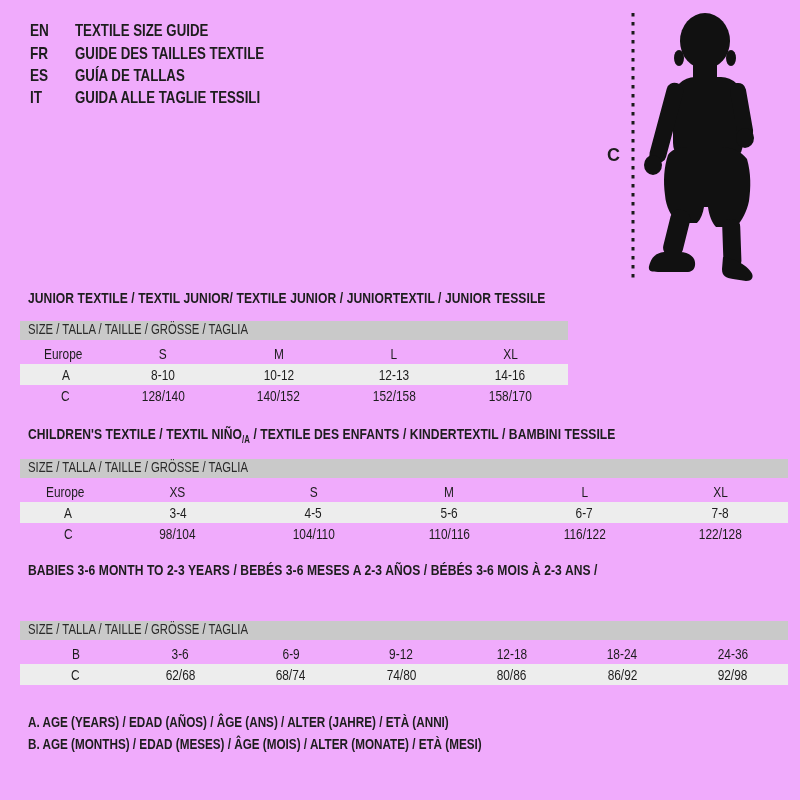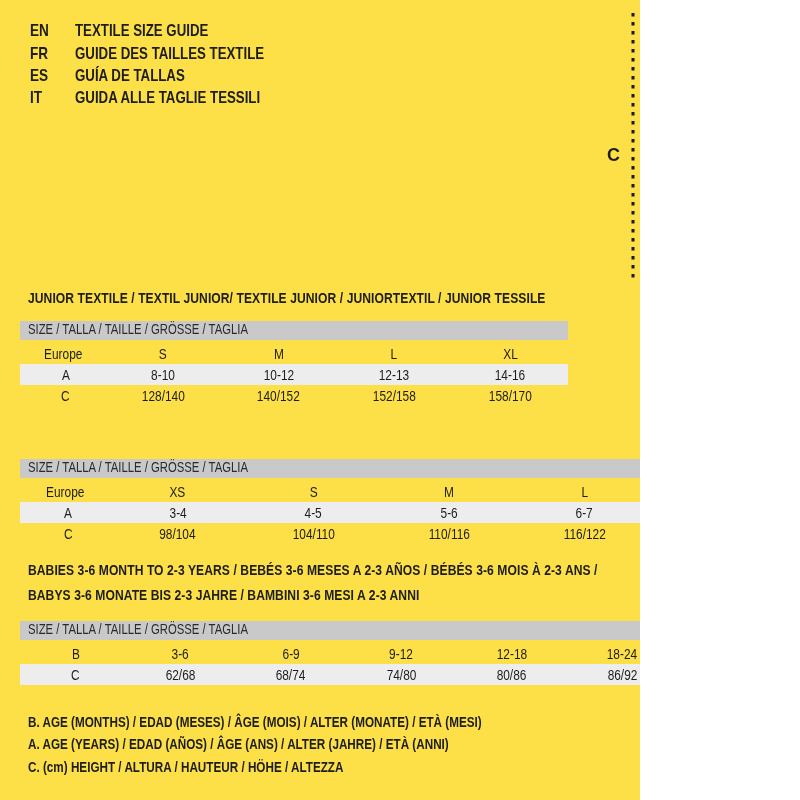--- a/index.html
+++ b/index.html
@@ -1,17 +1,17 @@
 <!DOCTYPE html>
 <html><head>
 <meta charset="utf-8">
 <style>
   html,body { margin:0; padding:0; background:#ffffff; }
   .page {
-    position:relative; width:640px; height:800px; background:#fde047;
+    position:relative; width:800px; height:800px; background:#f0abfc;
     font-family:"Liberation Sans", sans-serif; color:#1d1d1d; overflow:hidden;
   }
   
   .cx  { display:inline-block; transform:scaleX(0.78); transform-origin:0 50%; white-space:nowrap; }
   .cxl { display:inline-block; transform:scaleX(0.85); transform-origin:0 50%; white-space:nowrap; }
   .cxc { display:inline-block; transform:scaleX(0.85); transform-origin:50% 50%; white-space:nowrap; }
 
   
   .lang-block { position:absolute; left:30px; top:20px; }
   .lang-row { display:flex; height:22.4px; align-items:center; font-weight:700; font-size:17px; }
@@ -113,20 +113,23 @@
     </div>
     <div class="trow cols5">
       <span class="rlabel"><span class="cxl">C</span></span>
       <span class="cell"><span class="cxc">128/140</span></span>
       <span class="cell"><span class="cxc">140/152</span></span>
       <span class="cell"><span class="cxc">152/158</span></span>
       <span class="cell"><span class="cxc">158/170</span></span>
     </div>
   </div>
 
+  <div class="abs ttl" style="left:28px; top:425px;">
+    <span class="cx"><span>CHILDREN'S TEXTILE / TEXTIL NIÑO</span><span class="sub">/A</span><span> / TEXTILE DES ENFANTS / KINDERTEXTIL / BAMBINI TESSILE</span></span>
+  </div>
   <div class="sgtable" style="left:20px; top:459px; width:768px;">
     <div class="size-bar">
       <span class="cx">SIZE / TALLA / TAILLE / GRÖSSE / TAGLIA</span>
     </div>
     <div class="trow cols6">
       <span class="rlabel"><span class="cxl">Europe</span></span>
       <span class="cell"><span class="cxc">XS</span></span>
       <span class="cell"><span class="cxc">S</span></span>
       <span class="cell"><span class="cxc">M</span></span>
       <span class="cell"><span class="cxc">L</span></span>
@@ -146,23 +149,20 @@
       <span class="cell"><span class="cxc">104/110</span></span>
       <span class="cell"><span class="cxc">110/116</span></span>
       <span class="cell"><span class="cxc">116/122</span></span>
       <span class="cell"><span class="cxc">122/128</span></span>
     </div>
   </div>
 
   <div class="abs ttl" style="left:28px; top:561px;">
     <span class="cx">BABIES 3-6 MONTH TO 2-3 YEARS / BEBÉS 3-6 MESES A 2-3 AÑOS / BÉBÉS 3-6 MOIS À 2-3 ANS /</span>
   </div>
-  <div class="abs ttl" style="left:28px; top:586px;">
-    <span class="cx">BABYS 3-6 MONATE BIS 2-3 JAHRE / BAMBINI 3-6 MESI A 2-3 ANNI</span>
-  </div>
   <div class="sgtable" style="left:20px; top:621px; width:768px;">
     <div class="size-bar">
       <span class="cx">SIZE / TALLA / TAILLE / GRÖSSE / TAGLIA</span>
     </div>
     <div class="trow cols7">
       <span class="rlabel"><span class="cxl">B</span></span>
       <span class="cell"><span class="cxc">3-6</span></span>
       <span class="cell"><span class="cxc">6-9</span></span>
       <span class="cell"><span class="cxc">9-12</span></span>
       <span class="cell"><span class="cxc">12-18</span></span>
@@ -175,23 +175,20 @@
       <span class="cell"><span class="cxc">68/74</span></span>
       <span class="cell"><span class="cxc">74/80</span></span>
       <span class="cell"><span class="cxc">80/86</span></span>
       <span class="cell"><span class="cxc">86/92</span></span>
       <span class="cell"><span class="cxc">92/98</span></span>
     </div>
   </div>
 
   <div class="fnotes">
     <div class="fnote">
-        <span class="cx">B. AGE (MONTHS) / EDAD (MESES) / ÂGE (MOIS) / ALTER (MONATE) / ETÀ (MESI)</span>
-      </div>
-    <div class="fnote">
         <span class="cx">A. AGE (YEARS) / EDAD (AÑOS) / ÂGE (ANS) / ALTER (JAHRE) / ETÀ (ANNI)</span>
       </div>
     <div class="fnote">
-        <span class="cx">C. (cm) HEIGHT / ALTURA / HAUTEUR / HÖHE / ALTEZZA</span>
+        <span class="cx">B. AGE (MONTHS) / EDAD (MESES) / ÂGE (MOIS) / ALTER (MONATE) / ETÀ (MESI)</span>
       </div>
   </div>
 
 </div>
 
 </body></html>

